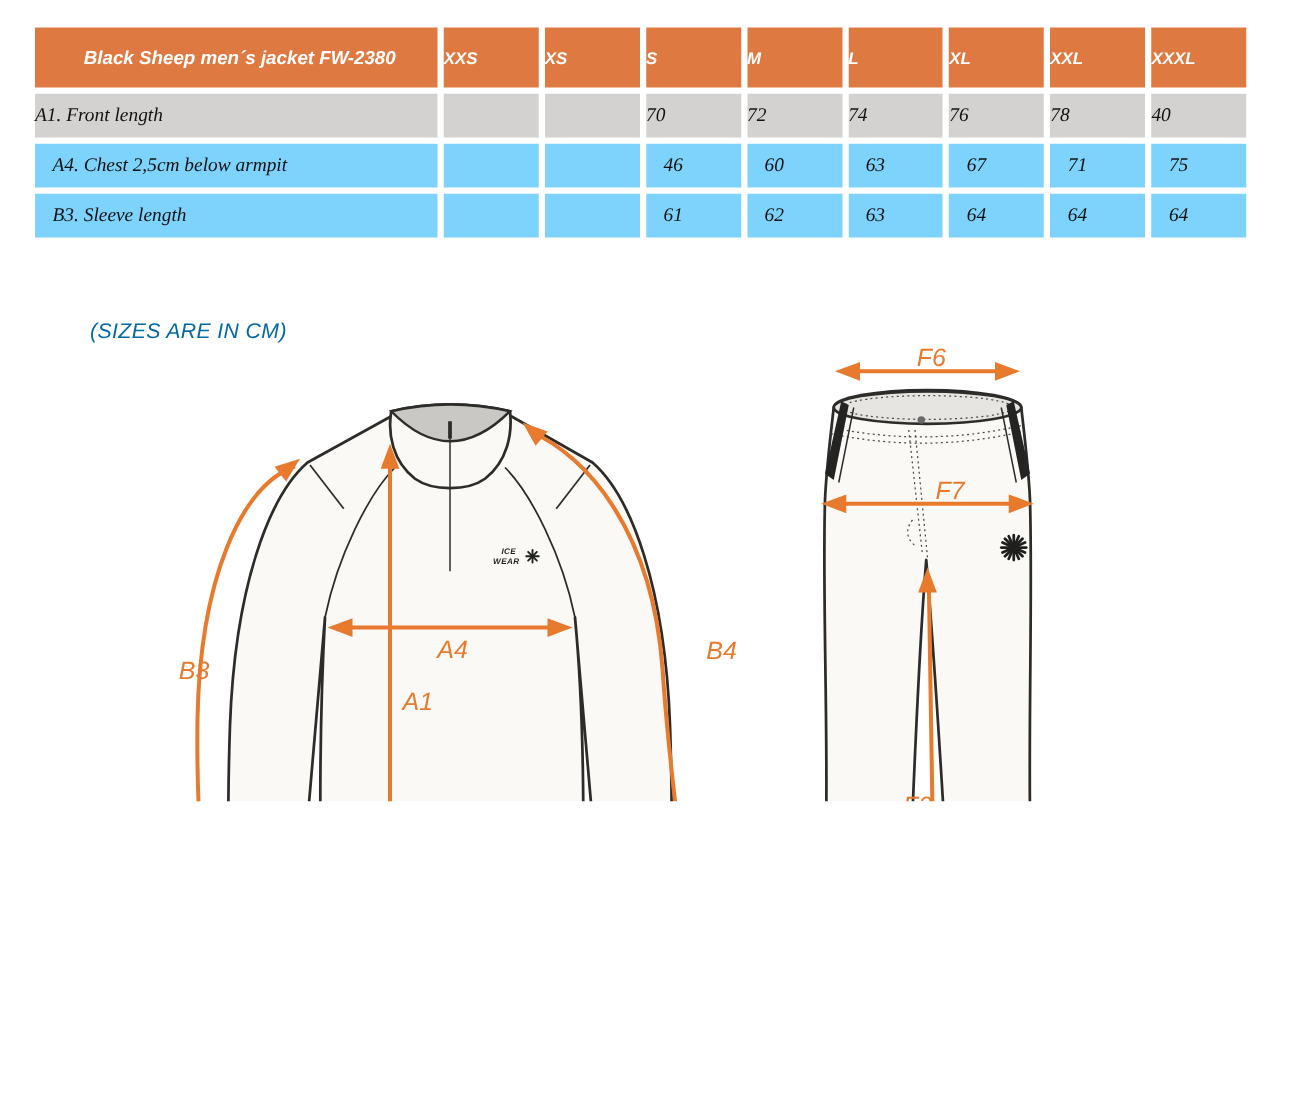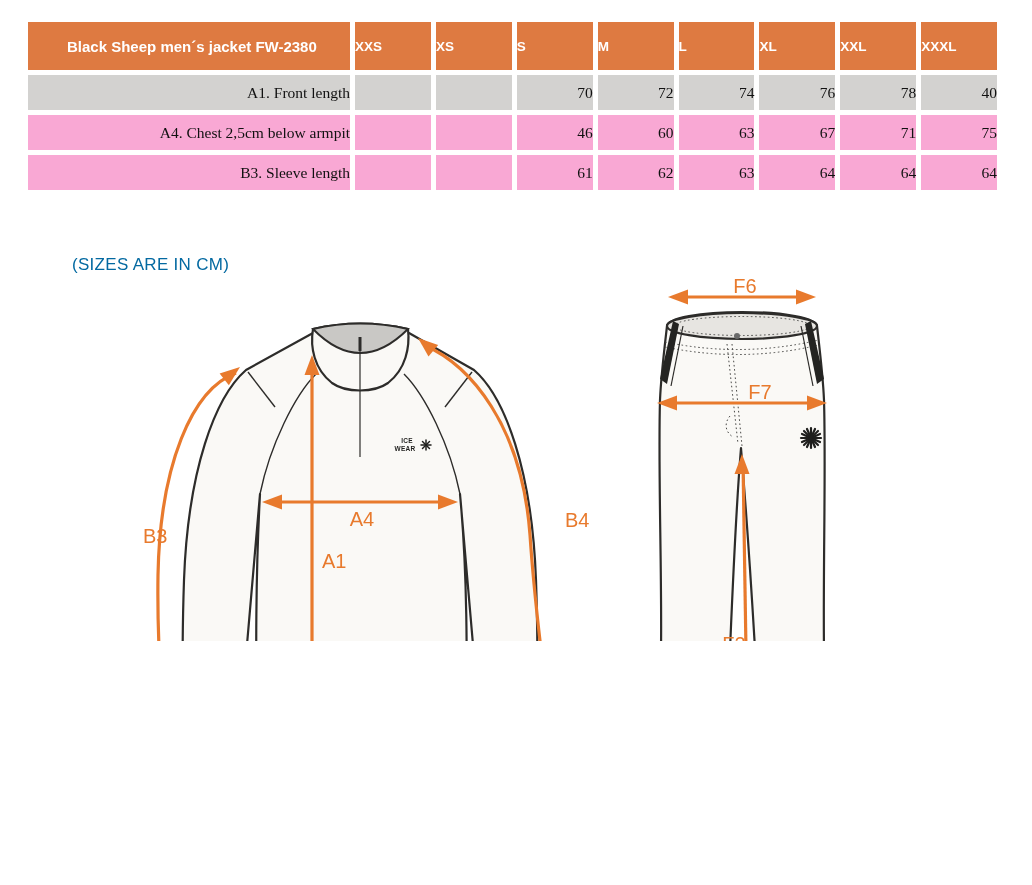--- a/index.html
+++ b/index.html
@@ -1,34 +1,34 @@
 <!DOCTYPE html>
 <html><head>
 <meta charset="utf-8">
 <style>
   html, body { margin:0; padding:0; background:#ffffff; }
   body { width:1032px; height:885px; font-family:"Liberation Sans", sans-serif; }
-  .stage { position:relative; width:1032px; height:641px; overflow:hidden; background:#ffffff; }
+  .stage { position:relative; width:1032px; height:641px; overflow:hidden; background:#ffffff;font-style:italic; }
 
   
   table.size-table {
     position:absolute; left:23px; top:17px; width:979px;
     border-collapse:separate; border-spacing:5px; table-layout:fixed;
   }
   table.size-table th {
     background:#DE7A41; color:#ffffff; font-weight:bold;
     font-size:13.5px; height:48px; text-align:left; padding:0;
   }
   table.size-table th.title-cell { text-align:left; padding-left:39px; font-size:15px; }
   table.size-table td {
-    height:35px; padding:0; text-align:right;
+    height:35px; padding:0; text-align:left;
     font-family:"Liberation Serif", serif; font-size:15.5px; color:#111111;
   }
   tr.row-dark  td { background:#D3D2D0; }
-  tr.row-light td { background:#f9a8d4; }
+  tr.row-light td { background:#7dd3fc;padding-left:14px; }
   td.label-cell { text-align:left; padding-left:39px; }
 
   
   .sizes-note {
     position:absolute; left:72px; top:255px;
     color:#0369a1; font-size:17px; letter-spacing:0.3px;
   }
 
   
   svg.diagram { position:absolute; }

